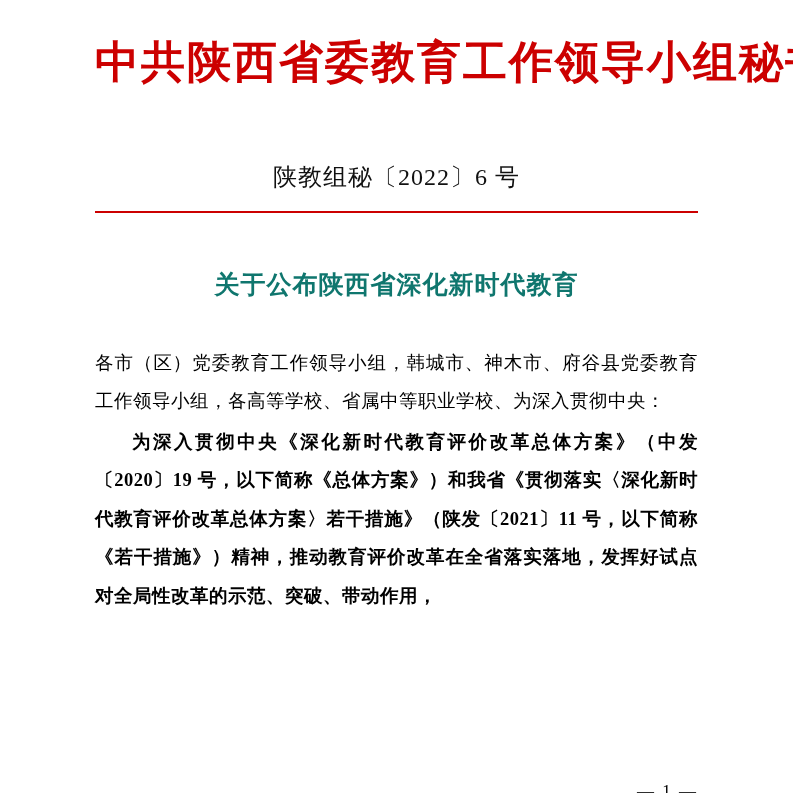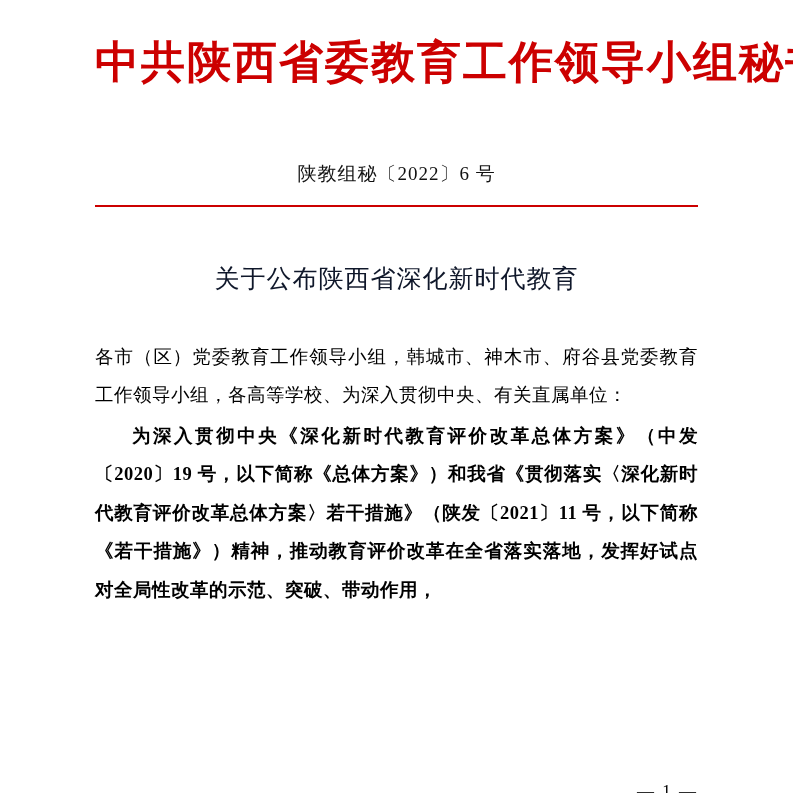--- a/index.html
+++ b/index.html
@@ -29,39 +29,39 @@
     font-family: "DejaVu Serif", "Liberation Serif", serif;
     font-size: 44px;
     font-weight: bold;
     color: #cc0000;
     letter-spacing: 2px;
     line-height: 1.25;
     white-space: nowrap;
   }
   .doc-number {
     text-align: center;
-    font-size: 19px;
+    font-size: 24px;
     letter-spacing: 1px;
     margin-top: 72px;
     color: #111;
   }
   .red-rule {
     margin-top: 18px;
     height: 2px;
     background: #cc0000;
     width: 100%;
   }
   .doc-title {
     text-align: center;
     margin-top: 48px;
     font-size: 25px;
-    font-weight: normal;
+    font-weight: bold;
     line-height: 1.95;
     letter-spacing: 1px;
-    color: #0f172a;
+    color: #0f766e;
   }
   .doc-title .line {
     display: block;
   }
   .body-text {
     margin-top: 34px;
     font-size: 18.5px;
     line-height: 2.08;
     text-align: justify;
     text-justify: inter-ideograph;
@@ -98,19 +98,19 @@
 
   <div class="doc-number">陕教组秘〔2022〕6 号</div>
 
   <div class="red-rule"></div>
 
   <div class="doc-title">
     <span class="line">关于公布陕西省深化新时代教育</span>
   </div>
 
   <div class="body-text">
-    <p class="para">各市（区）党委教育工作领导小组，韩城市、神木市、府谷县党委教育工作领导小组，各高等学校、为深入贯彻中央、有关直属单位：</p>
+    <p class="para">各市（区）党委教育工作领导小组，韩城市、神木市、府谷县党委教育工作领导小组，各高等学校、省属中等职业学校、为深入贯彻中央：</p>
     <p class="para indent">为深入贯彻中央《深化新时代教育评价改革总体方案》（中发〔2020〕19 号，以下简称《总体方案》）和我省《贯彻落实〈深化新时代教育评价改革总体方案〉若干措施》（陕发〔2021〕11 号，以下简称《若干措施》）精神，推动教育评价改革在全省落实落地，发挥好试点对全局性改革的示范、突破、带动作用，</p>
   </div>
 
   <div class="page-number">— 1 —</div>
 
 </div>
 
 </body></html>

